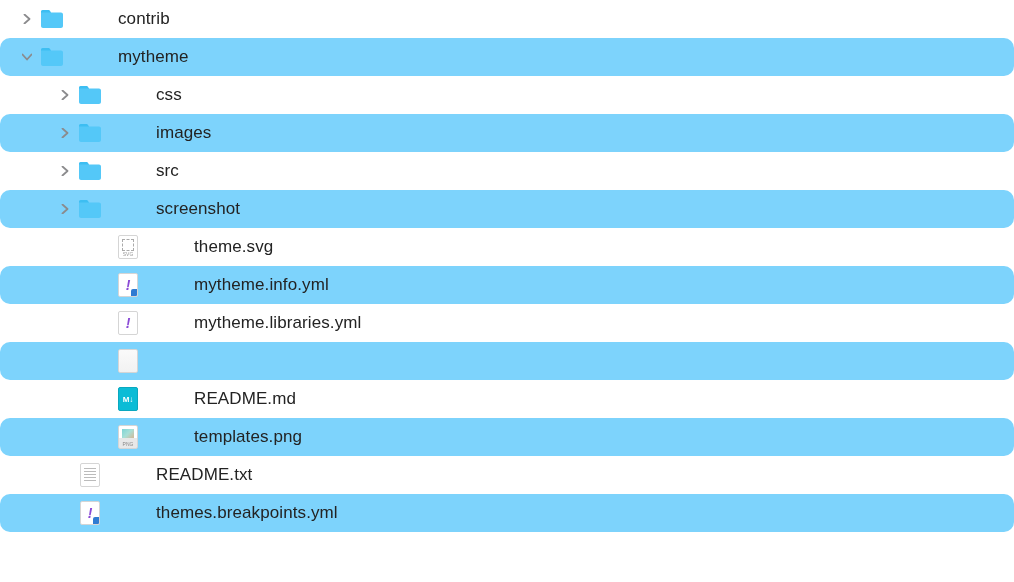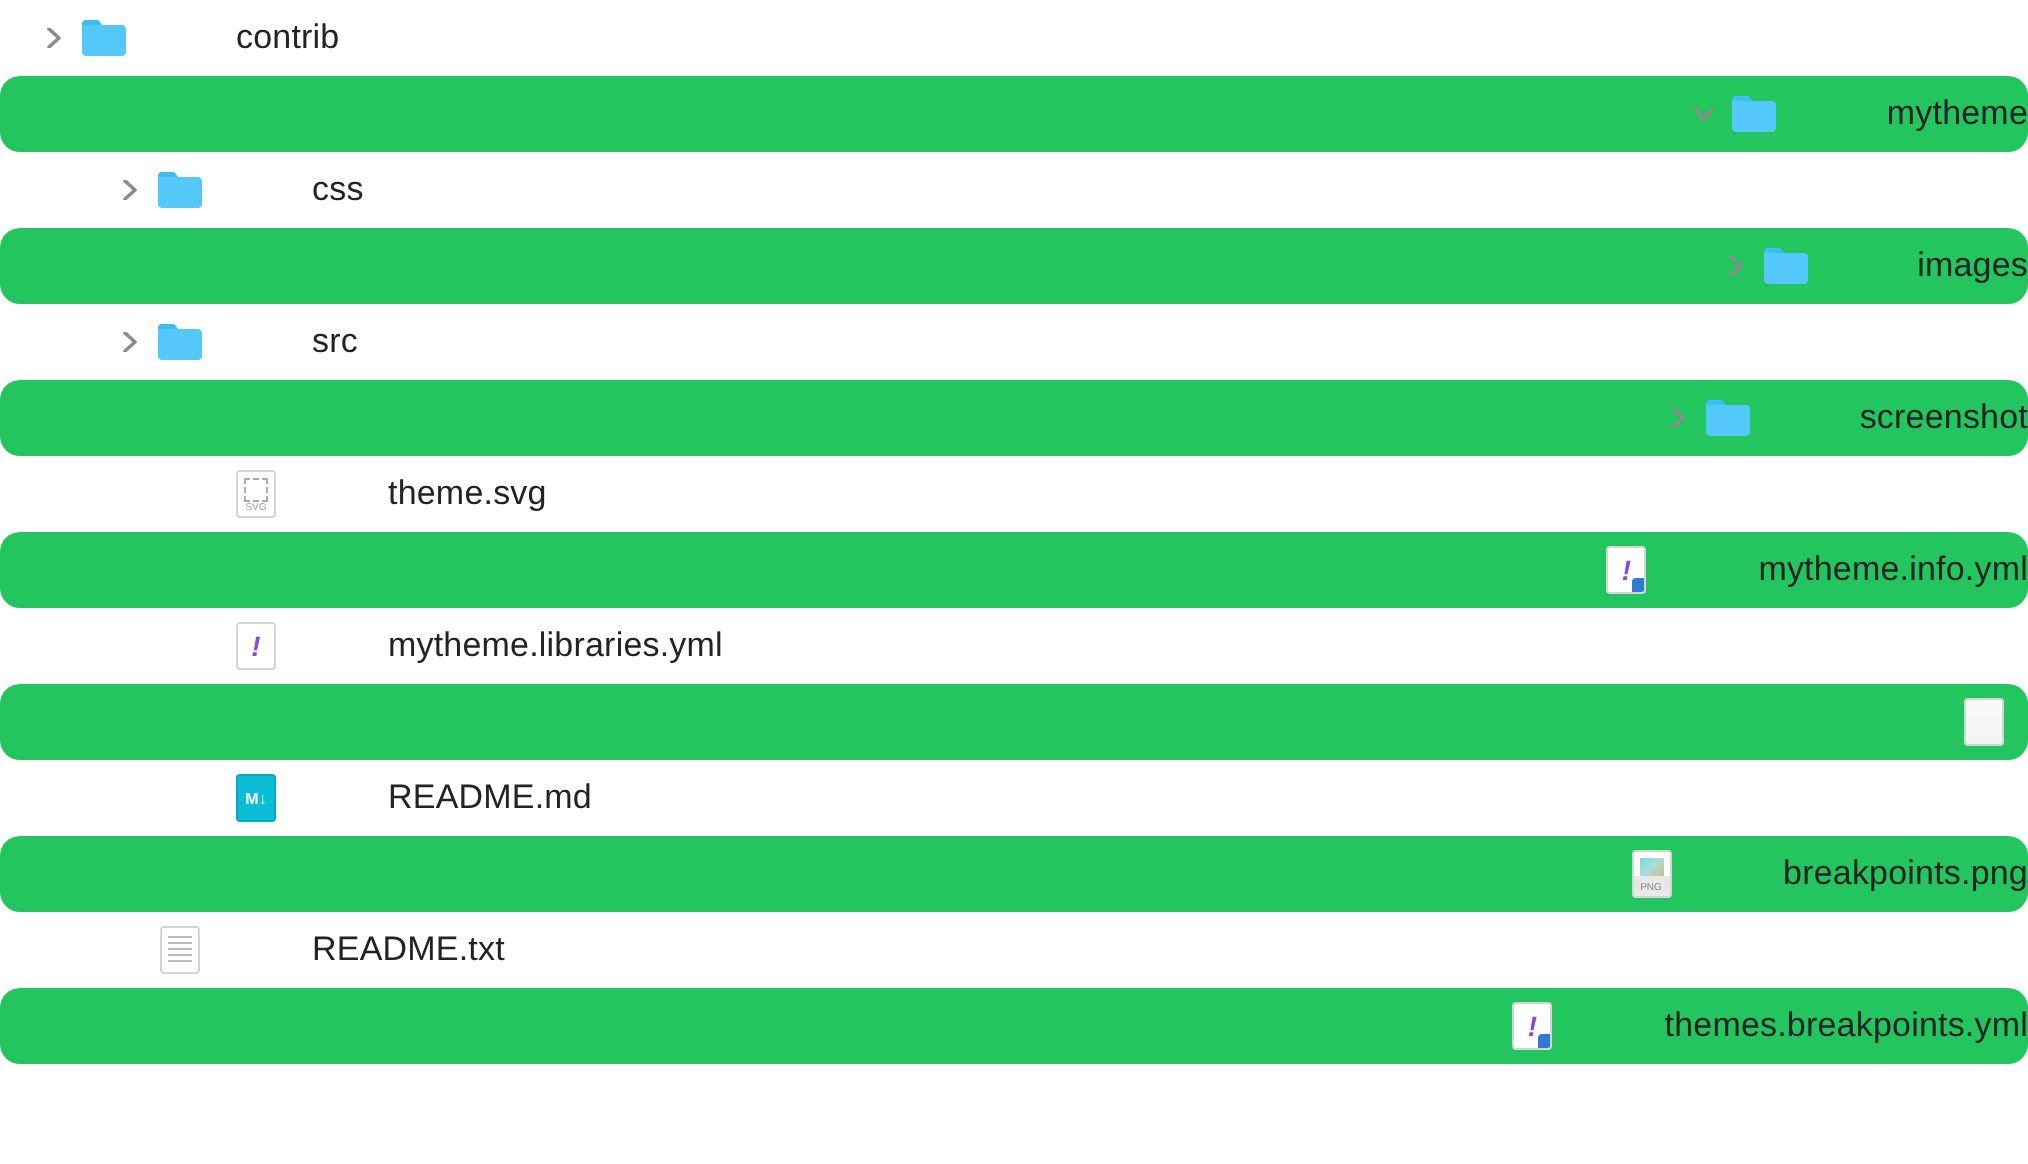--- a/index.html
+++ b/index.html
@@ -20,23 +20,22 @@
     }
     .row {
       display: flex;
       align-items: center;
       height: 38px;
       padding-left: 18px;
       cursor: default;
       user-select: none;
     }
     .row.striped {
-      background: #22c55e;
+      background: #7dd3fc;
       border-radius: 10px;
-      justify-content: flex-end;
     }
     .indent-0 { padding-left: 18px; }
     .indent-1 { padding-left: 56px; }
     .indent-2 { padding-left: 94px; }
     .disclosure {
       width: 18px;
       height: 18px;
       display: flex;
       align-items: center;
       justify-content: center;
@@ -302,21 +301,21 @@
         </span>
     </span>
     <span class="label">README.md</span>
   </div>
 
   <div class="row indent-2 striped">
     <span class="disclosure blank"></span>
     <span class="icon">
       <span class="file-box png-file"></span>
     </span>
-    <span class="label">breakpoints.png</span>
+    <span class="label">templates.png</span>
   </div>
 
   <div class="row indent-1">
     <span class="disclosure blank"></span>
     <span class="icon">
       <span class="file-box txt-file">
           <span class="txt-lines">
             <span></span>
             <span></span>
             <span></span>

